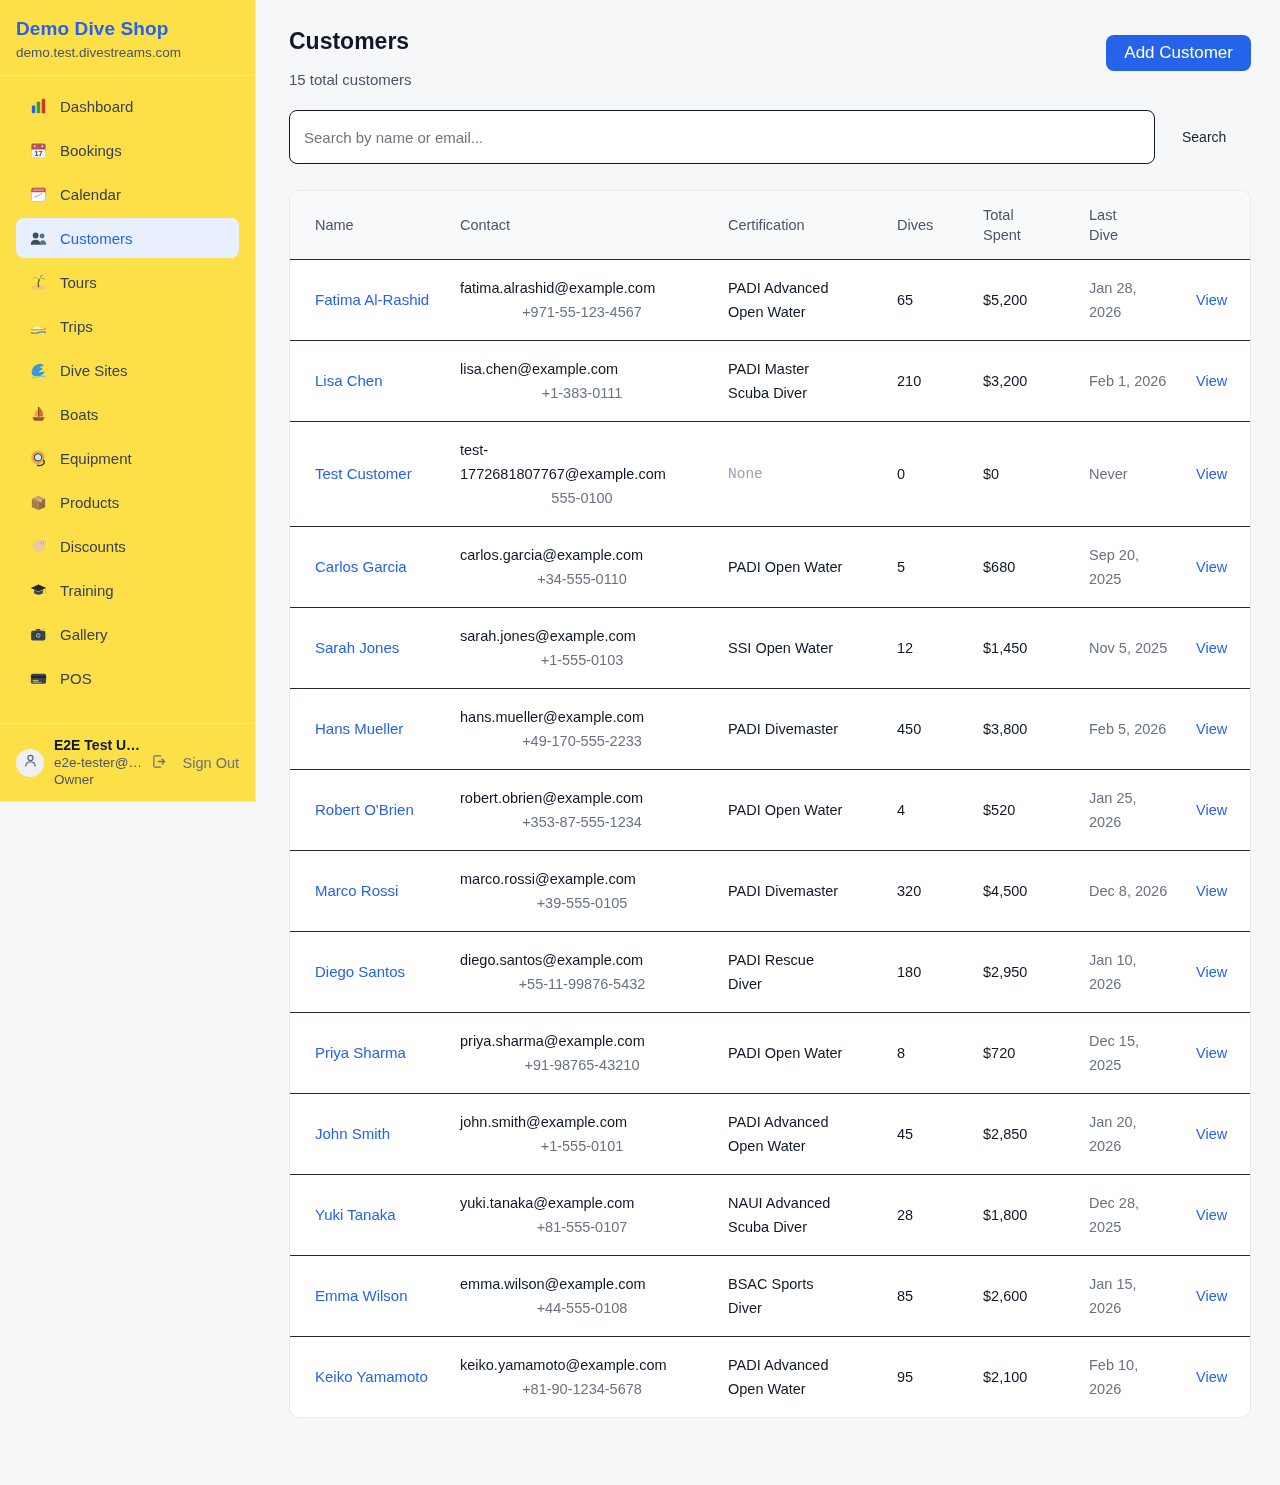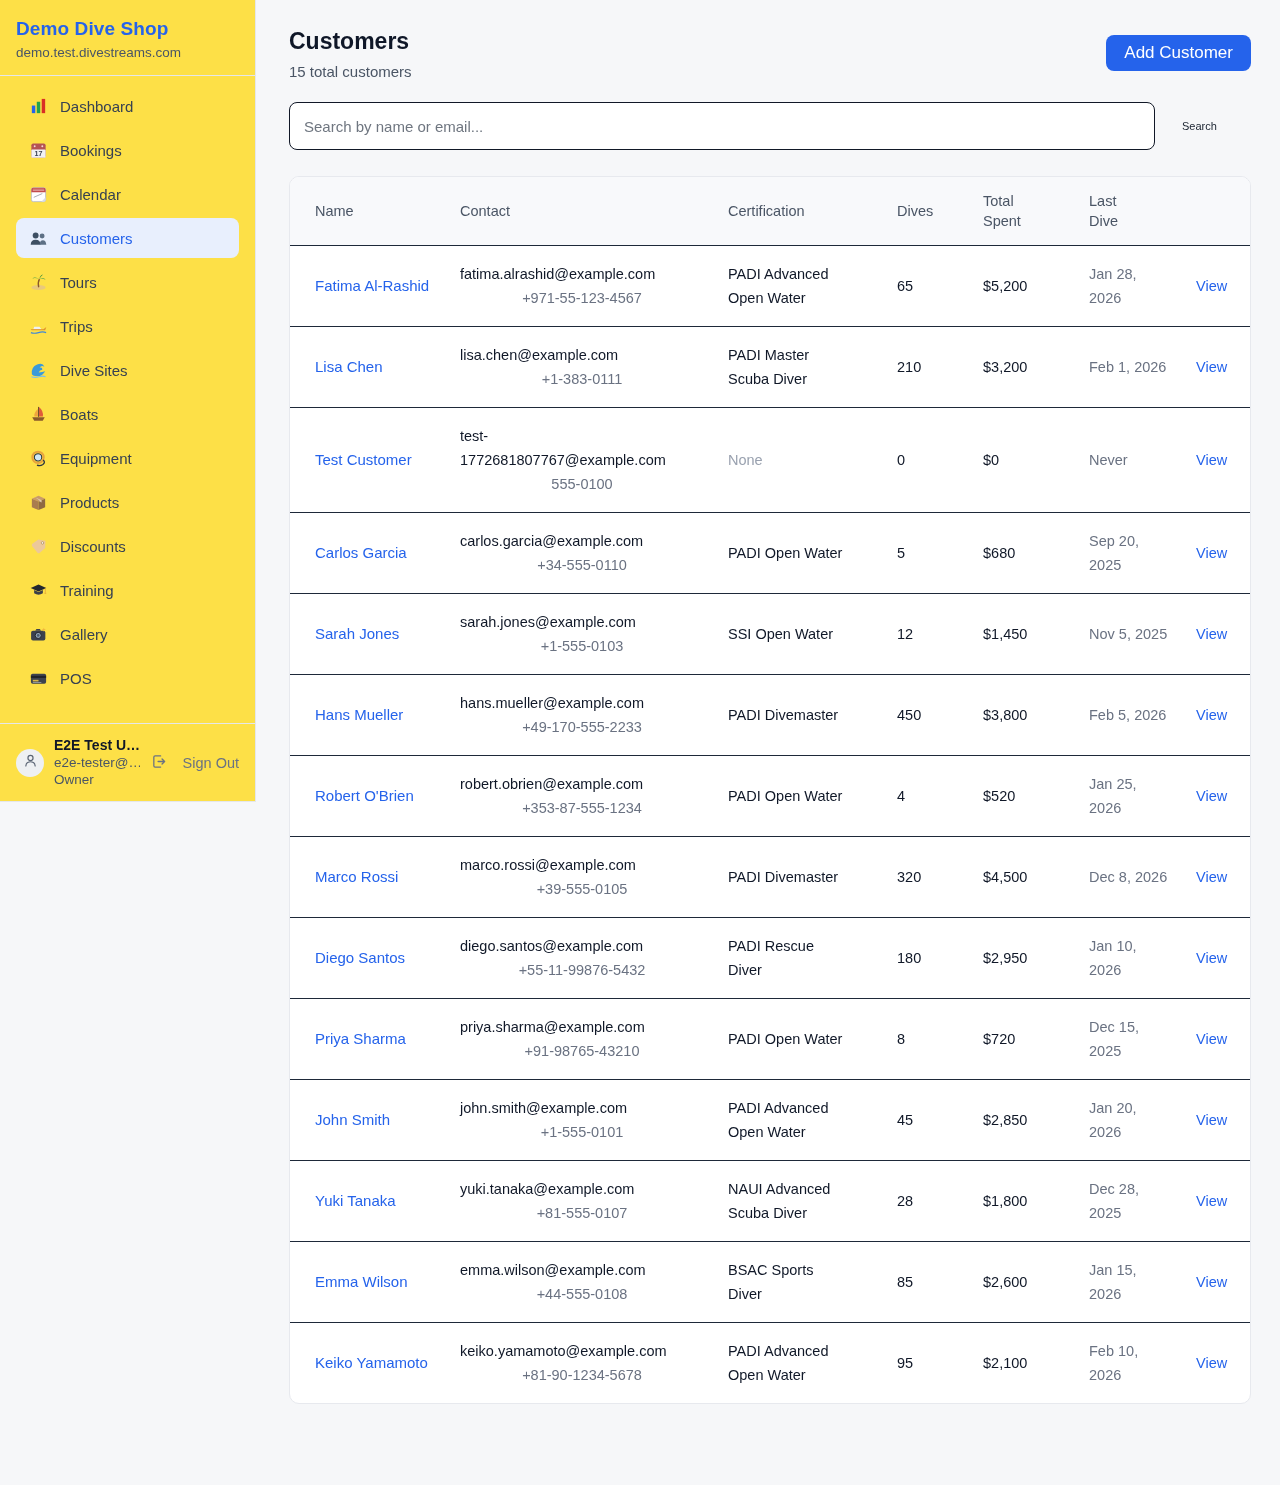--- a/index.html
+++ b/index.html
@@ -52,41 +52,41 @@
   .signout {
     display:flex; align-items:center; gap:16px;
     color:#6a7282; font-size:14.5px; cursor:pointer; white-space:nowrap;
   }
 
   
   .main { position:absolute; left:256px; top:0; width:1024px; height:1485px; padding:28px 29px 0 33px; }
 
   .page-header { display:flex; justify-content:space-between; align-items:flex-start; }
   .page-title { font-size:23px; font-weight:700; color:#0f1728; }
-  .page-subtitle { font-size:15px; color:#4a5565; margin-top:8px; }
+  .page-subtitle { font-size:15px; color:#4a5565; margin-top:16px; }
   .add-btn {
     margin-top:7px;
     background:#2563eb; color:#ffffff;
     border:none; border-radius:8px;
     padding:0 18px; height:36px;
     font-size:17px; font-weight:500;
     font-family:inherit; cursor:pointer;
   }
 
   .search-row { display:flex; align-items:center; margin-top:22px; }
   .search-input {
-    width:866px; height:48px;
+    width:866px; height:54px;
     border:1px solid #111827; border-radius:8px;
     padding:0 14px; font-size:15px; font-family:inherit;
     background:#ffffff; color:#101828; outline:none;
   }
   .search-input::placeholder { color:#6f7680; }
   .search-btn {
     margin-left:27px; background:none; border:none;
-    font-size:11px; color:#1a2330; font-family:inherit; cursor:pointer;
+    font-size:14px; color:#1a2330; font-family:inherit; cursor:pointer;
   }
 
   
   .table-card {
     margin-top:26px;
     background:#ffffff;
     border:1px solid #e7e9ee;
     border-radius:10px;
     overflow:hidden;
   }
@@ -103,21 +103,21 @@
   tbody td {
     padding:16px 12px; vertical-align:middle;
     border-bottom:1px solid #1e2939;
     line-height:24px;
   }
   tbody tr:last-child td { border-bottom:none; }
   .name-link { color:#2563eb; font-weight:500; font-size:15px; text-decoration:none; cursor:pointer; display:inline-block; }
   .email { color:#101828; max-width:212px; overflow-wrap:break-word; }
   .phone { color:#6a7282;text-align:center; }
   .cert { color:#101828; max-width:118px; }
-  .cert.muted { color:#99a1af; }
+  .cert.muted { color:#99a1af;font-family:Liberation Mono, monospace; }
   .dives, .spent { color:#101828; }
   .lastdive { color:#6a7282; max-width:86px; }
   .view-link { color:#2563eb; font-weight:500; text-decoration:none; cursor:pointer; }
 </style>
 </head>
 <body>
 
 <aside class="sidebar">
   <div class="shop-header">
     <div class="shop-name">Demo Dive Shop</div>

